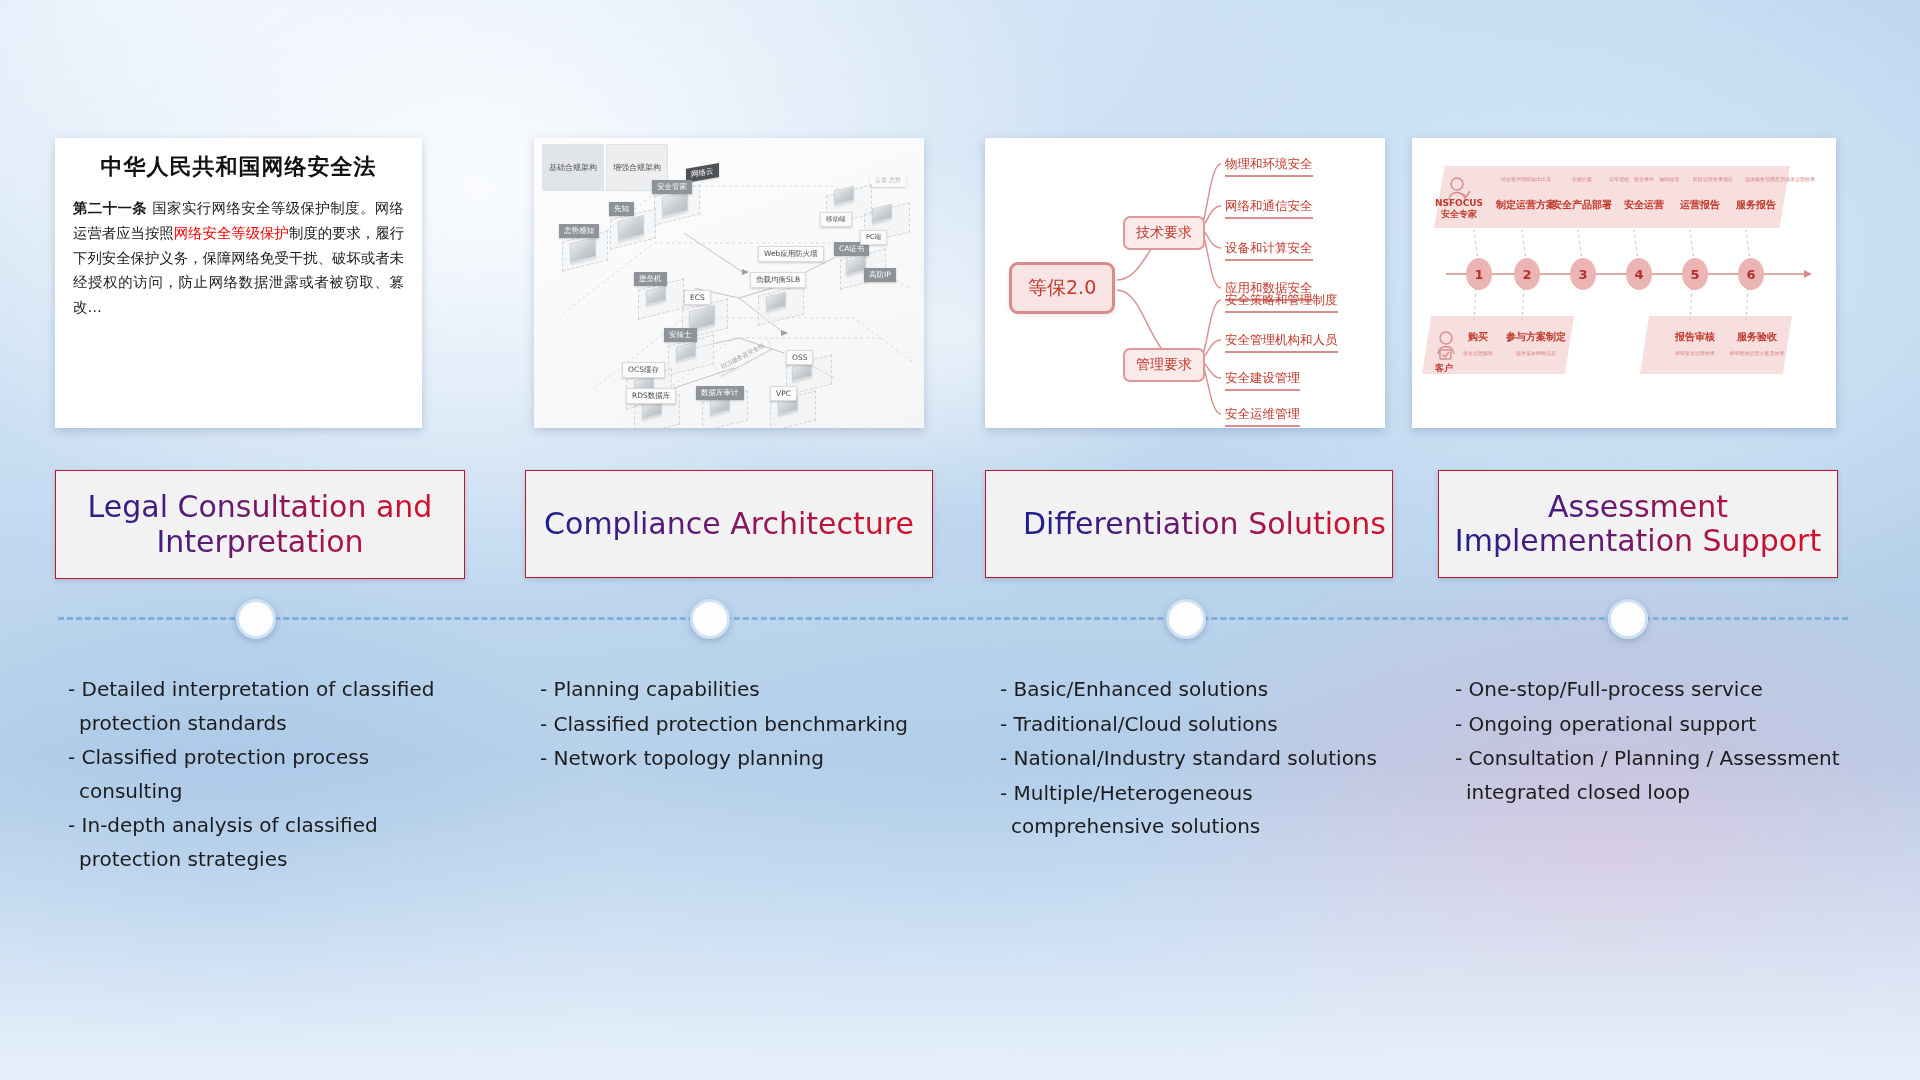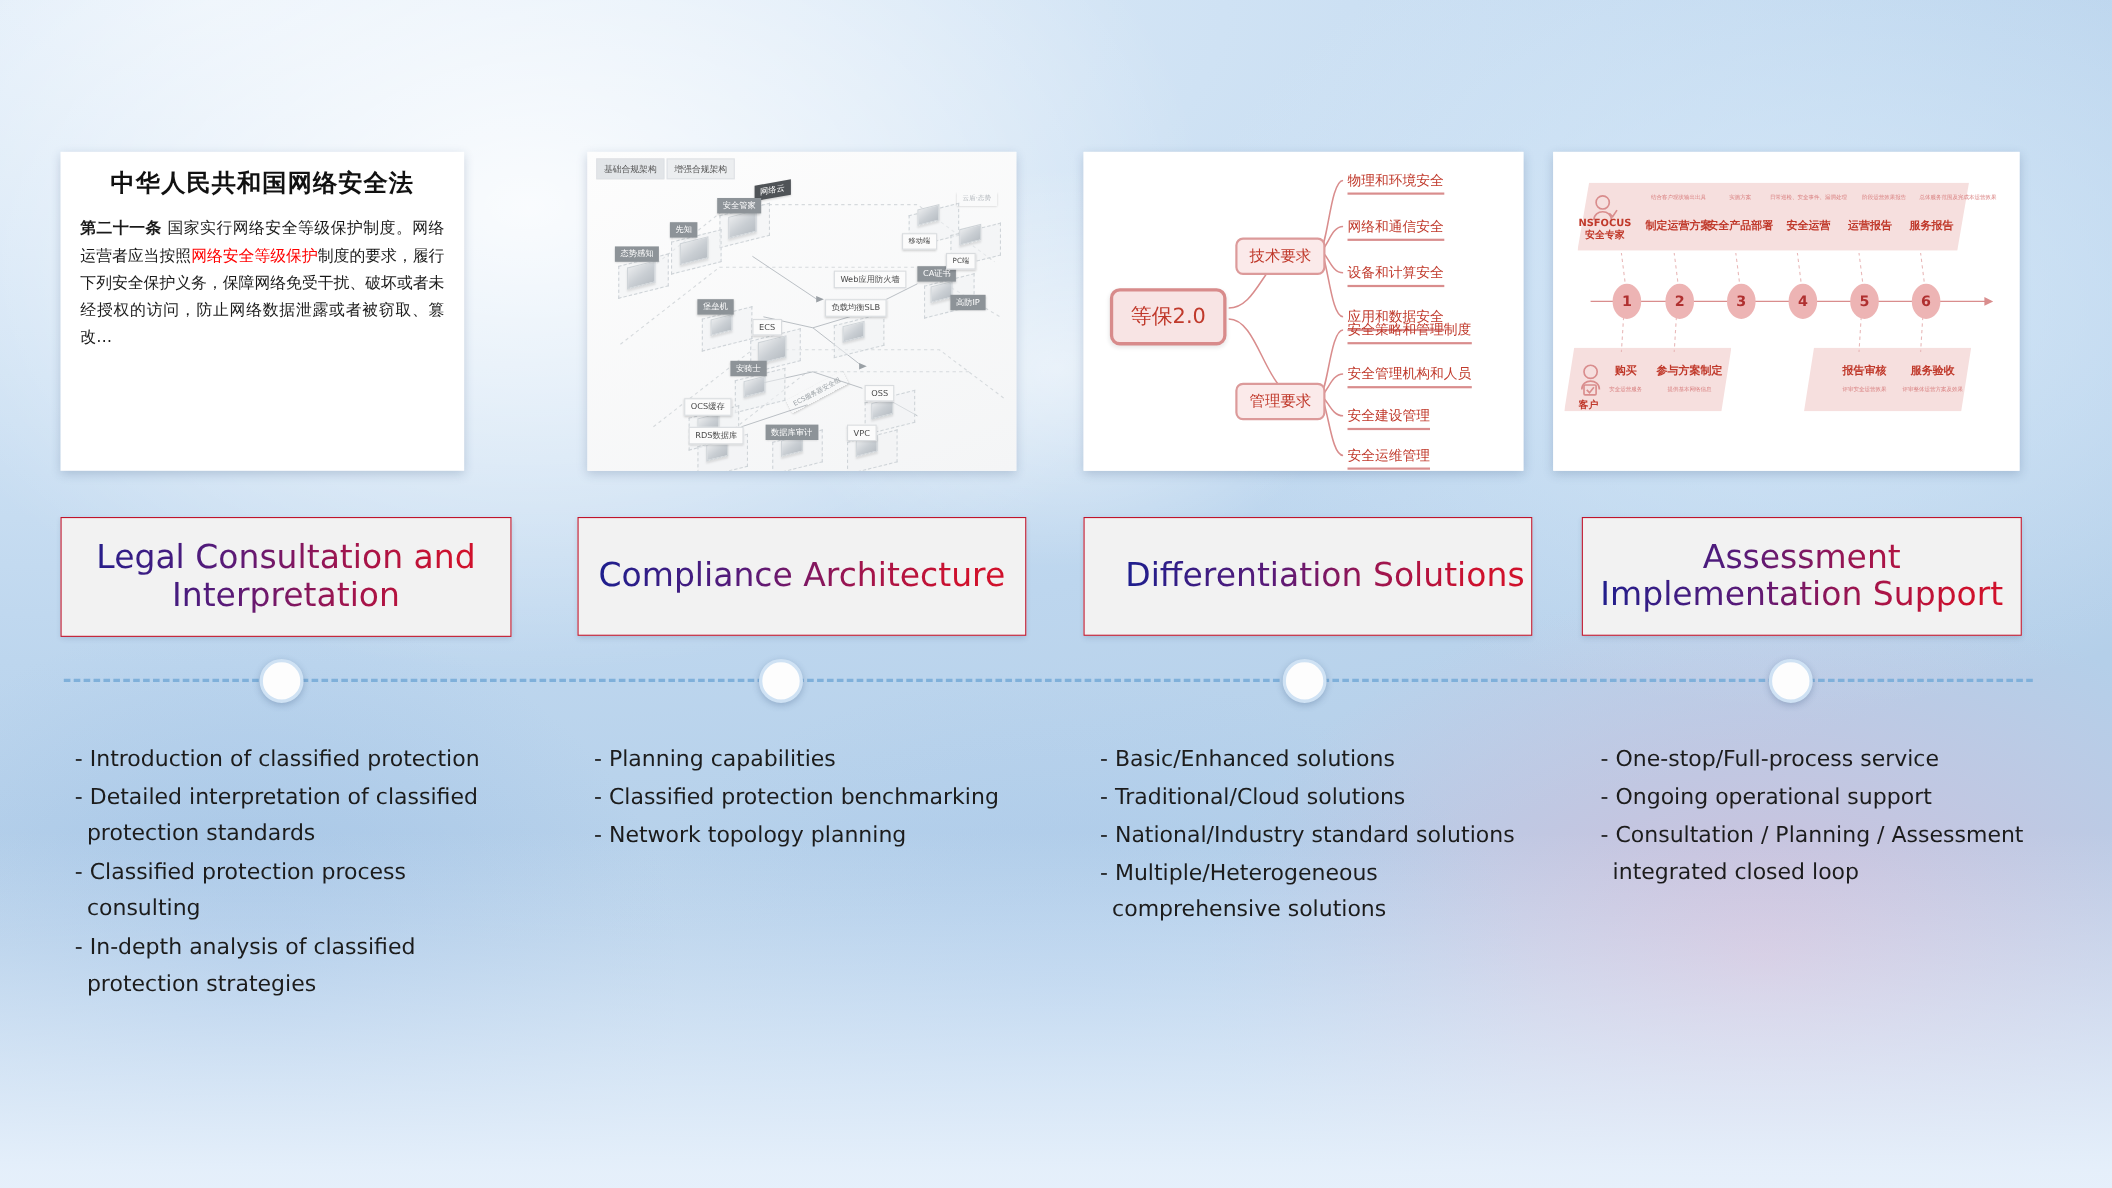--- a/index.html
+++ b/index.html
@@ -58,21 +58,21 @@
     text-align: justify; margin-bottom: 11px;
   }
   .law-p b { font-weight: bold; }
   .law-p .hl { color: #ff0000; }
 
   
   .arch { position: relative; width: 100%; height: 100%;
           background: linear-gradient(160deg,#fdfdfd 0%, #f4f5f6 100%); }
   .arch-tabs { position:absolute; left:8px; top:6px; display:flex; gap:2px; }
   .arch-tab { font-family:"DejaVu Sans",sans-serif; font-size:8px; color:#555;
-     background:#eceef0; padding:3px 6px; border:1px solid #dfe2e5; }
+     background:#eceef0; padding:17px 6px; border:1px solid #dfe2e5; }
   .arch-tab.on { background:#e2e5e8; }
   .arch svg { position:absolute; inset:0; width:100%; height:100%; }
   .node {
     position:absolute; font-family:"DejaVu Sans",sans-serif; font-size:7.5px;
     color:#fff; background:#8d9398; padding:2px 5px; white-space:nowrap;
     box-shadow:0 1px 2px rgba(0,0,0,.18);
   }
   .node.light { background:#fbfbfb; color:#4a4a4a; border:1px solid #d9dcdf; }
   .node.dark  { background:#4f5357; }
   .cube {
@@ -431,21 +431,20 @@
 
   <div id="timeline">
     <div class="tl-line"></div>
     <div class="tl-dot tld-0"></div>
     <div class="tl-dot tld-1"></div>
     <div class="tl-dot tld-2"></div>
     <div class="tl-dot tld-3"></div>
   </div>
 
   <ul class="blist bl-0">
-    <li>- Introduction of classified protection</li>
     <li>- Detailed interpretation of classified protection standards</li>
     <li>- Classified protection process consulting</li>
     <li>- In-depth analysis of classified protection strategies</li>
   </ul>
   <ul class="blist bl-1">
     <li>- Planning capabilities</li>
     <li>- Classified protection benchmarking</li>
     <li>- Network topology planning</li>
   </ul>
   <ul class="blist bl-2">

